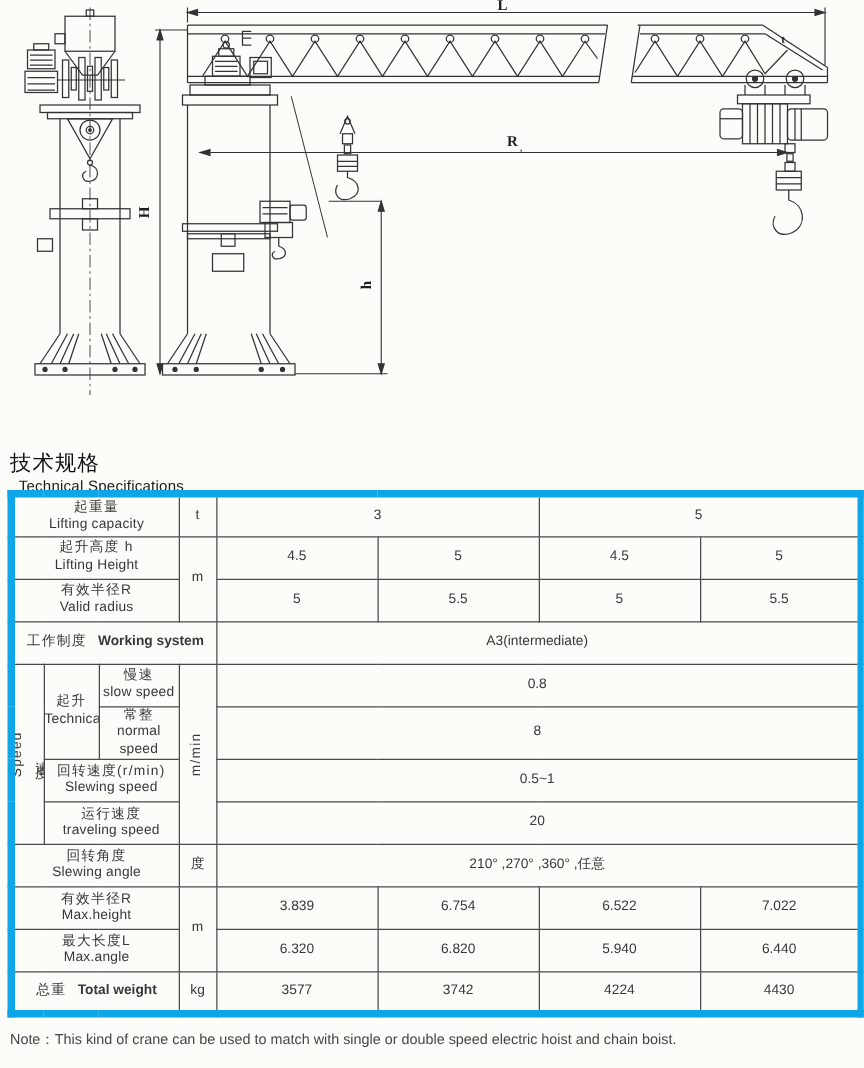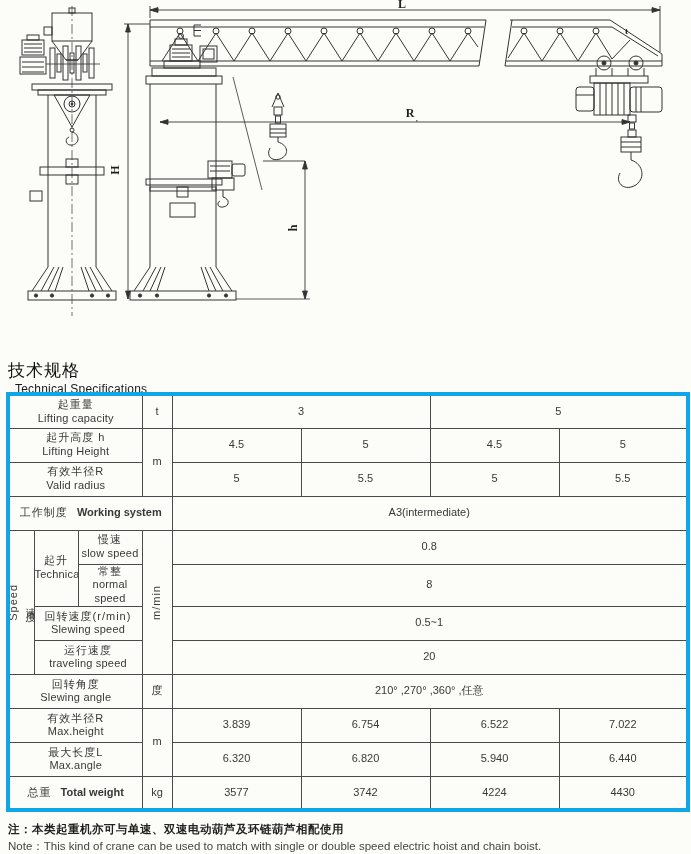--- a/index.html
+++ b/index.html
@@ -9,21 +9,21 @@
     font-family:"Liberation Sans", sans-serif;
   }
   .diagram{position:absolute;top:0;left:0;}
   .diagram svg{display:block;}
   .title{position:absolute;top:359px;left:8px;white-space:nowrap;}
   .title .zh{font-weight:normal;font-size:17px;letter-spacing:1px;color:#111;}
   .title .en{font-size:12px;margin-left:7px;color:#1a1a1a;}
   table.spec{
     position:absolute;top:392px;left:6px;width:680px;
     border-collapse:collapse;table-layout:fixed;
-    border:4px solid #0ea5e9;
+    border:6px solid #0ea5e9;
   }
   table.spec td{
     border:1px solid #4a4a4a;
     text-align:center;vertical-align:middle;
     font-size:11px;color:#383838;padding:0;line-height:1.25;
     overflow:hidden;
   }
   table.spec tr{height:34px;}
   .zh{display:block;letter-spacing:1px;}
   .en{display:block;letter-spacing:0.2px;}
@@ -384,15 +384,14 @@
     <td>kg</td>
     <td>3577</td>
     <td>3742</td>
     <td>4224</td>
     <td>4430</td>
   </tr>
   </tbody>
 </table>
 
 <div class="notes">
-  <div class="n-zh">注：本类起重机亦可与单速、双速电动葫芦及环链葫芦相配使用</div>
   <div class="n-en">Note：This kind of crane can be used to match with single or double speed electric hoist and chain boist.</div>
 </div>
 
 </body></html>

